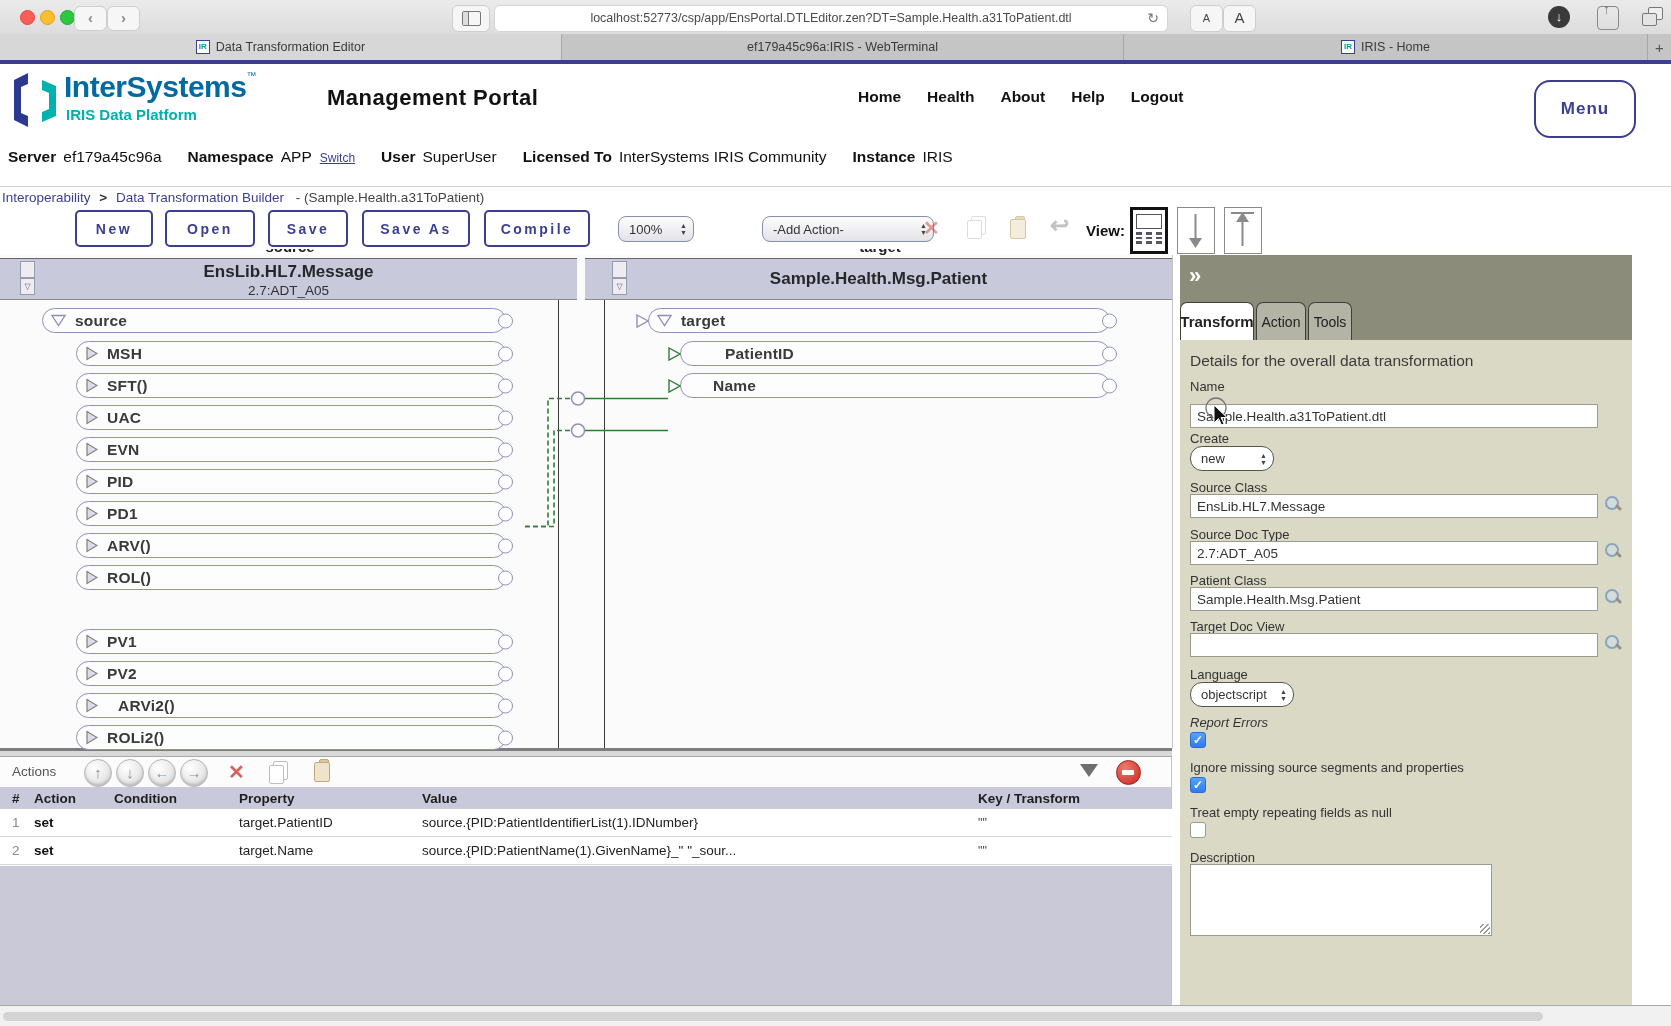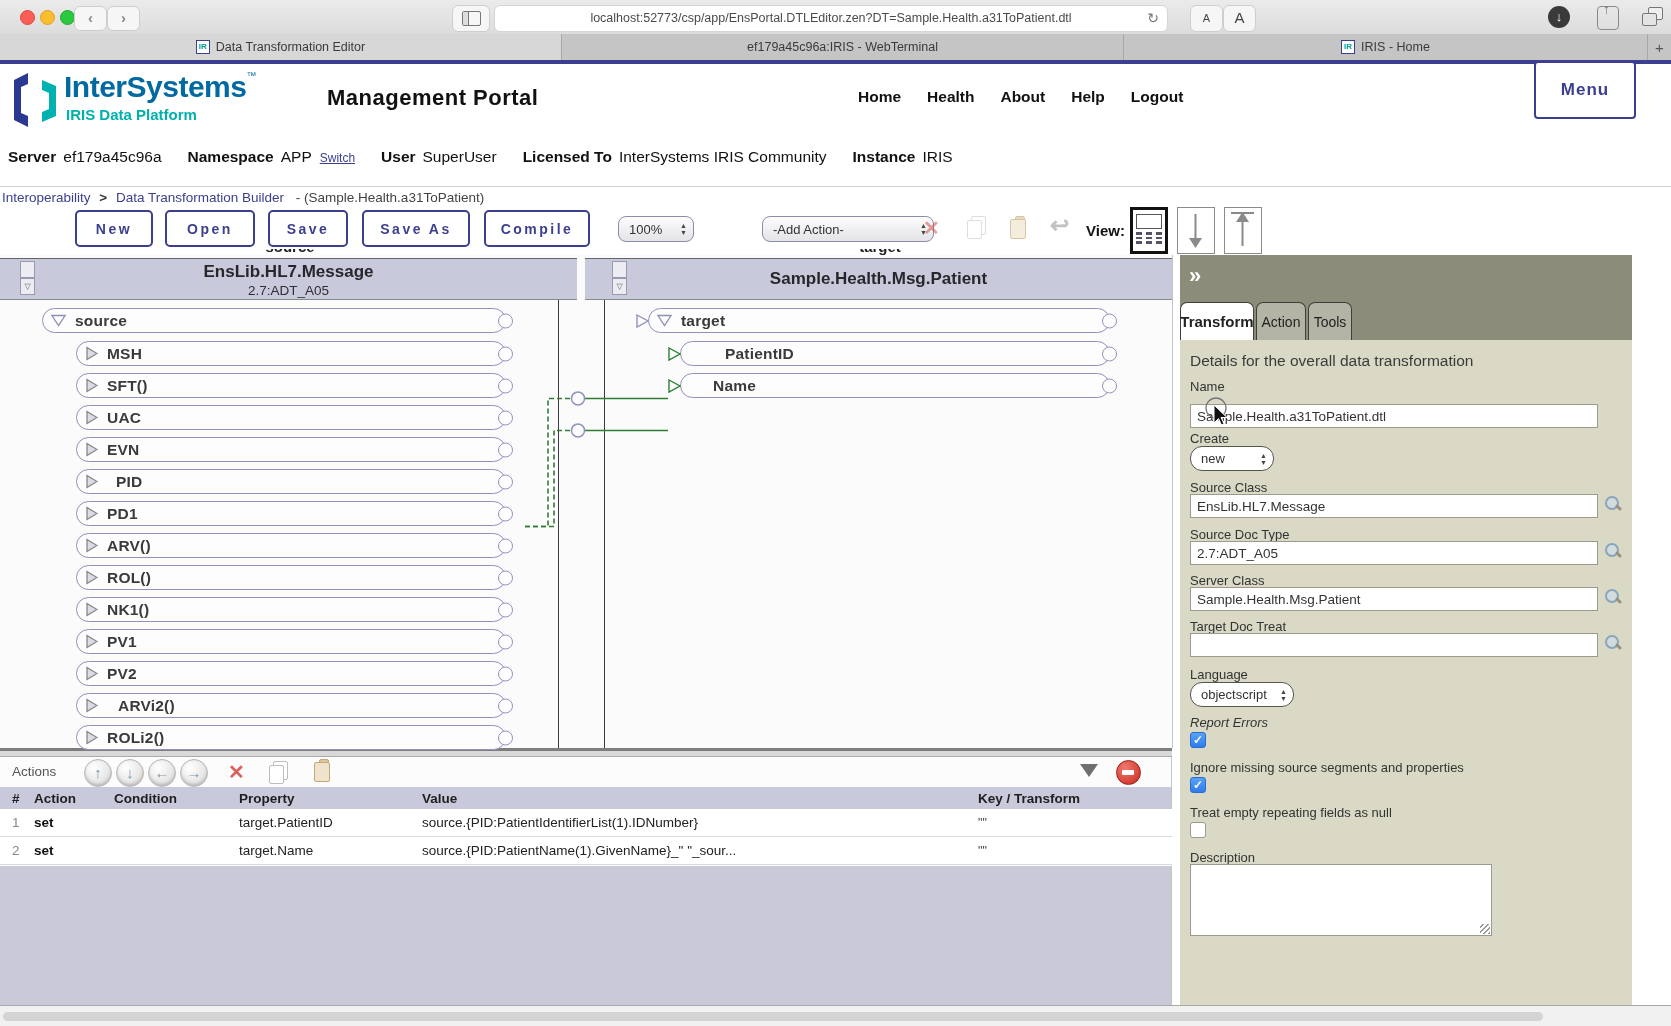--- a/index.html
+++ b/index.html
@@ -44,21 +44,21 @@
 
   .navy-line{left:0;top:60px;width:1671px;height:4px;background:#3b3f8e;}
 
   
   .logo-text{position:absolute;left:64px;top:70px;color:#0369a1;font-size:30px;font-weight:800;letter-spacing:-0.5px;}
   .logo-tm{font-size:10px;vertical-align:top;font-weight:400;}
   .logo-sub{position:absolute;left:66px;top:106px;color:#00b0ac;font-size:15px;font-weight:700;}
   .portal-title{position:absolute;left:327px;top:85px;font-size:22px;font-weight:600;letter-spacing:.5px;color:#111;}
   .nav-links{position:absolute;left:858px;top:88px;display:flex;gap:26px;font-size:15.5px;font-weight:600;color:#111;}
   .nav-links a{color:#111;text-decoration:none;cursor:pointer;}
-  .menu-btn{position:absolute;left:1534px;top:61px;width:98px;height:54px;border:2px solid #3b3f8e;border-radius:4px;
+  .menu-btn{position:absolute;left:1534px;top:80px;width:98px;height:54px;border:2px solid #3b3f8e;border-radius:16px;
             color:#3b3f8e;font-size:17px;font-weight:600;letter-spacing:1px;display:flex;align-items:center;justify-content:center;background:#fff;}
   .info-bar{position:absolute;left:8px;top:148px;display:flex;gap:26px;font-size:15.5px;color:#111;align-items:baseline;}
   .info-bar b{margin-right:7px;}
   .switch-link{font-size:12px;color:#3b3f8e;text-decoration:underline;margin-left:8px;}
 
   .hdr-divider{left:0;top:186px;width:1671px;height:1px;background:#d2d2d2;}
   .breadcrumb{position:absolute;left:2px;top:190px;font-size:13.5px;color:#444;}
   .breadcrumb .lnk{color:#3b3f8e;}
   .breadcrumb .sep{margin:0 5px;color:#333;font-weight:700;}
 
@@ -350,21 +350,21 @@
           <svg class="exp" width="13" height="15">
             <polygon points="2,1.5 12,7.5 2,13.5" fill="#dcdce6" stroke="#808080" stroke-width="1.2"></polygon>
           </svg>
           <span class="tree-lbl" style="margin-left:9px">EVN</span>
           <span class="conn-circle"></span>
         </div>
         <div class="tree-row" style="left: 76px; top: 169px; width: 430px;">
           <svg class="exp" width="13" height="15">
             <polygon points="2,1.5 12,7.5 2,13.5" fill="#dcdce6" stroke="#808080" stroke-width="1.2"></polygon>
           </svg>
-          <span class="tree-lbl" style="margin-left:18px">PID</span>
+          <span class="tree-lbl" style="margin-left:9px">PID</span>
           <span class="conn-circle"></span>
         </div>
         <div class="tree-row" style="left: 76px; top: 201px; width: 430px;">
           <svg class="exp" width="13" height="15">
             <polygon points="2,1.5 12,7.5 2,13.5" fill="#dcdce6" stroke="#808080" stroke-width="1.2"></polygon>
           </svg>
           <span class="tree-lbl" style="margin-left:9px">PD1</span>
           <span class="conn-circle"></span>
         </div>
         <div class="tree-row" style="left: 76px; top: 233px; width: 430px;">
@@ -372,27 +372,20 @@
             <polygon points="2,1.5 12,7.5 2,13.5" fill="#dcdce6" stroke="#808080" stroke-width="1.2"></polygon>
           </svg>
           <span class="tree-lbl" style="margin-left:9px">ARV()</span>
           <span class="conn-circle"></span>
         </div>
         <div class="tree-row" style="left: 76px; top: 265px; width: 430px;">
           <svg class="exp" width="13" height="15">
             <polygon points="2,1.5 12,7.5 2,13.5" fill="#dcdce6" stroke="#808080" stroke-width="1.2"></polygon>
           </svg>
           <span class="tree-lbl" style="margin-left:9px">ROL()</span>
-          <span class="conn-circle"></span>
-        </div>
-        <div class="tree-row" style="left: 76px; top: 297px; width: 430px;">
-          <svg class="exp" width="13" height="15">
-            <polygon points="2,1.5 12,7.5 2,13.5" fill="#dcdce6" stroke="#808080" stroke-width="1.2"></polygon>
-          </svg>
-          <span class="tree-lbl" style="margin-left:9px">NK1()</span>
           <span class="conn-circle"></span>
         </div>
         <div class="tree-row" style="left: 76px; top: 329px; width: 430px;">
           <svg class="exp" width="13" height="15">
             <polygon points="2,1.5 12,7.5 2,13.5" fill="#dcdce6" stroke="#808080" stroke-width="1.2"></polygon>
           </svg>
           <span class="tree-lbl" style="margin-left:9px">PV1</span>
           <span class="conn-circle"></span>
         </div>
         <div class="tree-row" style="left: 76px; top: 361px; width: 430px;">
@@ -518,25 +511,25 @@
     </div>
 
     <div class="sp-label" style="top:225px;">Source Class</div>
     <input class="sp-input" style="top: 239px;" readonly="" value="EnsLib.HL7.Message">
     <span class="mag-icon" style="left:424px;top:240px;"></span>
 
     <div class="sp-label" style="top:272px;">Source Doc Type</div>
     <input class="sp-input" style="top: 286px;" readonly="" value="2.7:ADT_A05">
     <span class="mag-icon" style="left:424px;top:287px;"></span>
 
-    <div class="sp-label" style="top:318px;">Server Class</div>
+    <div class="sp-label" style="top:318px;">Patient Class</div>
     <input class="sp-input" style="top: 332px;" readonly="" value="Sample.Health.Msg.Patient">
     <span class="mag-icon" style="left:424px;top:333px;"></span>
 
-    <div class="sp-label" style="top:364px;">Target Doc Treat</div>
+    <div class="sp-label" style="top:364px;">Target Doc View</div>
     <input class="sp-input" style="top: 378px;" readonly="" value="">
     <span class="mag-icon" style="left:424px;top:379px;"></span>
 
     <div class="sp-label" style="top:412px;">Language</div>
     <div class="mac-select sp-select" style="left:10px;top:427px;width:104px;">
       <span>objectscript</span>
         <span class="spin">▲<br>▼</span>
     </div>
 
     <div class="sp-label" style="top:460px;font-style:italic;">Report Errors</div>

